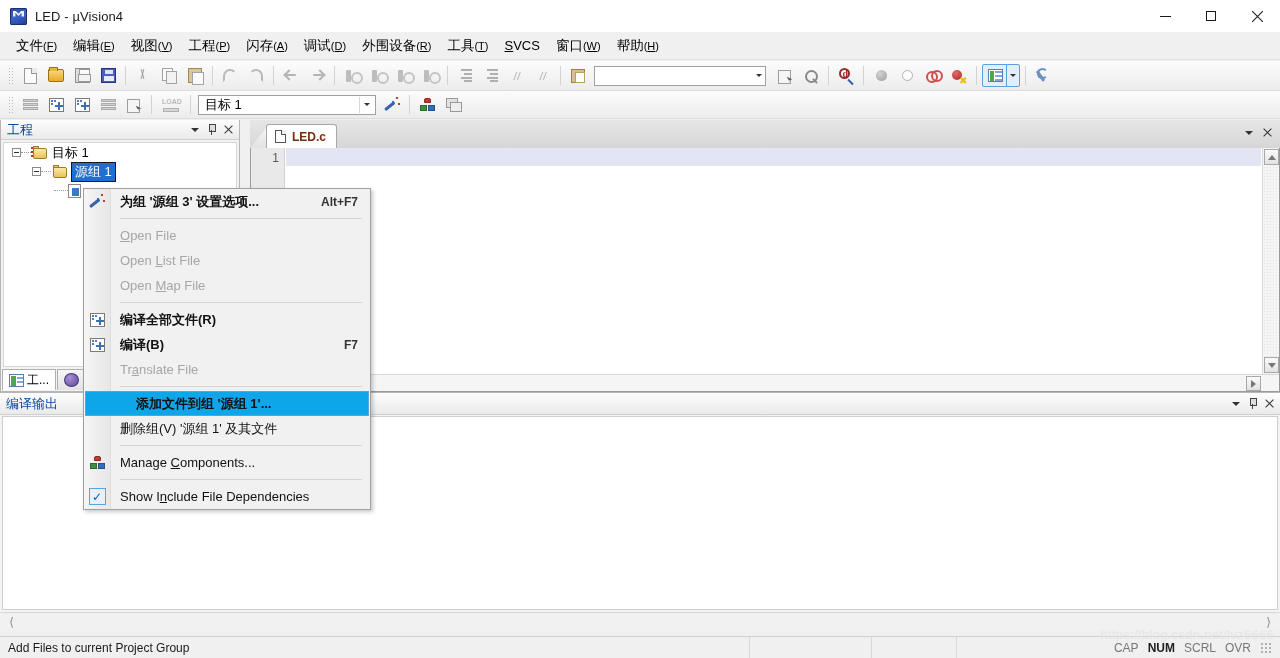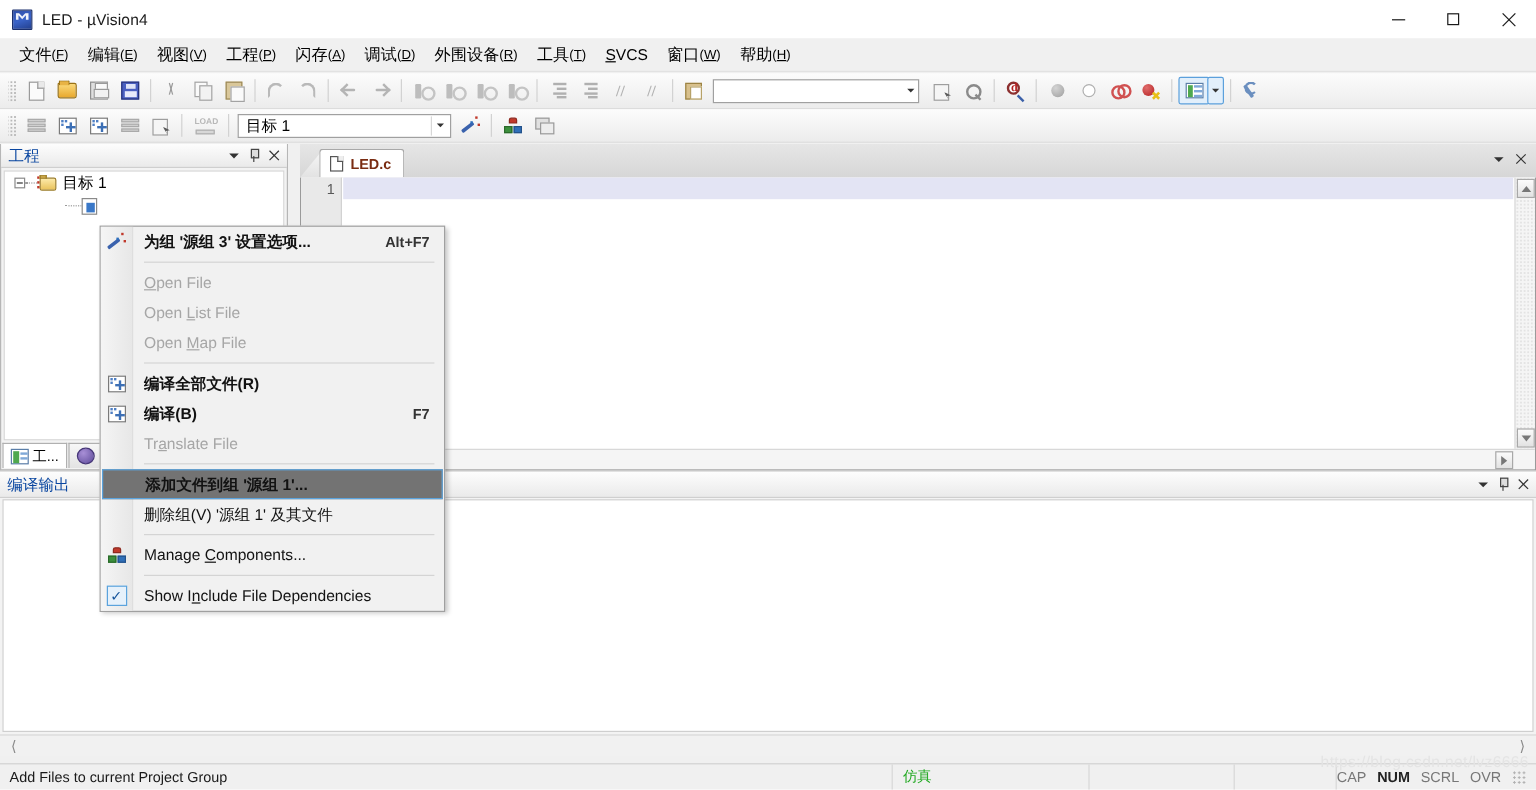--- a/index.html
+++ b/index.html
@@ -283,21 +283,21 @@
   
   .ctxmenu { position:absolute; left:83px; top:188px; width:288px; background:#f1f1f1;
              border:1px solid #a0a0a0; box-shadow:2px 2px 4px rgba(0,0,0,.22); z-index:50; }
   .ctxmenu .gut { position:absolute; left:0; top:0; width:27px; bottom:0;
                   background:linear-gradient(90deg,#f5f5f5,#e7e7e7); border-right:1px solid #dedede; }
   .cmi { position:relative; height:25px; display:flex; align-items:center; padding-left:36px; padding-right:12px;
          font-size:13px; color:#121212; z-index:2; }
   .cmi .acc { margin-left:auto; font-size:12px; color:#333; font-weight:bold; padding-left:18px; }
   .cmi.disabled { color:#a6a6a6; }
   .cmi.bold { font-weight:bold; }
-  .cmi.hl { background:#737373; border:1px solid #5ba3dd; height:25px; margin:0 1px; padding-left:35px; }
+  .cmi.hl { background:#0ea5e9; border:1px solid #5ba3dd; height:25px; margin:0 1px; padding-left:50px; }
   .cmsep { height:1px; background:#d4d4d4; margin:4px 8px 4px 36px; position:relative; z-index:2; }
   .cmi .mico { position:absolute; left:4px; top:4px; width:18px; height:17px; display:flex; align-items:center; justify-content:center; }
   .cmi u { text-decoration: underline; }
   .chk { width:17px;height:17px;background:#e6f1fb;border:1px solid #5ba3dd;display:flex;align-items:center;justify-content:center;
          color:#16559c;font-size:12px;font-weight:bold; }
 </style>
 </head>
 <body>
 
 <div id="app">
@@ -577,20 +577,29 @@
           <span class="dots">
               <i></i>
               <i></i>
               <i></i>
             </span>
           <span class="tab"></span>
             <span class="body"></span>
         </span>
         <span class="tlabel">目标 1</span>
       </div>
+      <div class="tnode" style="padding-left:28px;">
+        <span class="tbox"></span>
+        <span class="tdash"></span>
+        <span class="fold">
+          <span class="tab"></span>
+            <span class="body"></span>
+        </span>
+        <span class="tlabel sel">源组 1</span>
+      </div>
       <div class="tnode" style="padding-left:50px;">
         <span class="tdash" style="width:14px;"></span>
         <span class="file-ico"></span>
         <span class="tlabel"></span>
       </div>
     </div>
 
     <div class="dock-tabs">
       <div class="dtab active">
         <span class="ico-proj"></span>
@@ -664,21 +673,20 @@
         </div>
       <div class="ar rt">
           <span class="chev">⟩</span>
         </div>
     </div>
   </div>
 
   <div class="statusbar">
     <div class="st-cell" style="width:640px;border-right:none;">Add Files to current Project Group</div>
     <div class="st-cell" style="width:110px;"></div>
-    <div class="st-cell st-sim" style="width:165px;">仿真</div>
     <div class="st-cell" style="width:122px;"></div>
     <div class="st-cell" style="width:85px;"></div>
     <div class="st-flags">
       <span>CAP</span>
       <span class="on">NUM</span>
       <span>SCRL</span>
       <span>OVR</span>
       <span class="grip-corner"></span>
     </div>
   </div>

